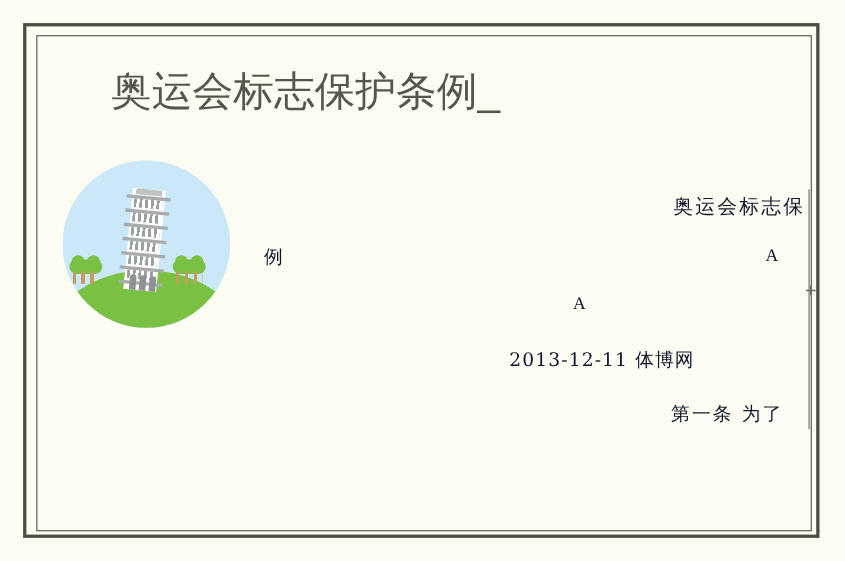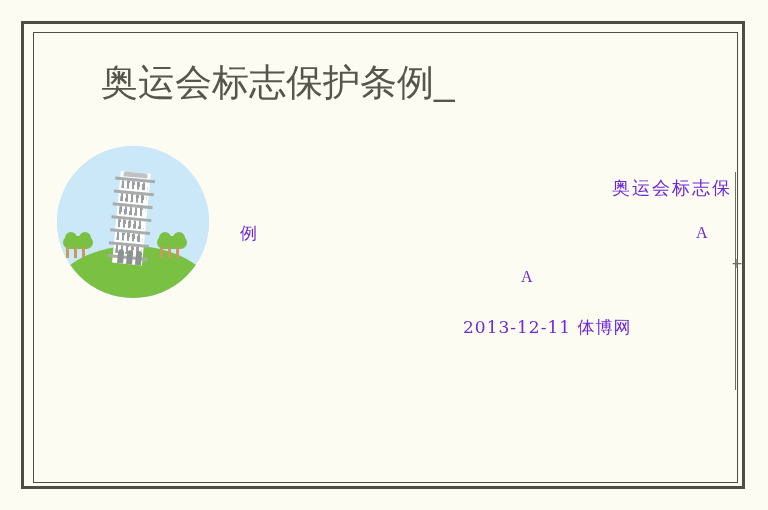--- a/index.html
+++ b/index.html
@@ -150,21 +150,21 @@
     width: 24px; height: 11px;
     background:
       repeating-linear-gradient(to right,
         #c89a5b 0px, #c89a5b 3px,
         rgba(0,0,0,0) 3px, rgba(0,0,0,0) 8px);
   }
 
   
   .hand {
     position: absolute;
-    color: #6d28d9;
+    color: #0f172a;
     font-family: "DejaVu Serif", "Liberation Serif", serif;
     white-space: nowrap;
   }
   #frag-li      { left: 240px; top: 222px; font-size: 17px; }
   #frag-head    { left: 612px; top: 176px; font-size: 18px; letter-spacing: 2px; }
   #frag-a1      { left: 696px; top: 224px; font-size: 16px; font-family: "Liberation Serif", serif; }
   #frag-a2      { left: 521px; top: 268px; font-size: 16px; font-family: "Liberation Serif", serif; }
   #frag-date    { left: 463px; top: 316px; font-size: 17px; letter-spacing: 1px; text-align: center; }
   #frag-clause  { left: 610px; top: 365px; font-size: 17px; letter-spacing: 2px; }
 
@@ -239,16 +239,17 @@
   <div class="hand" id="frag-head">奥运会标志保</div>
 
   <div class="hand" id="frag-li">例</div>
 
   <div class="hand" id="frag-a1">A</div>
 
   <div class="hand" id="frag-a2">A</div>
 
   <div class="hand" id="frag-date">2013-12-11 体博网</div>
 
+  <div class="hand" id="frag-clause">第一条  为了</div>
 
   <div id="plus-marker">+</div>
 
 </div>
 
 </body></html>

